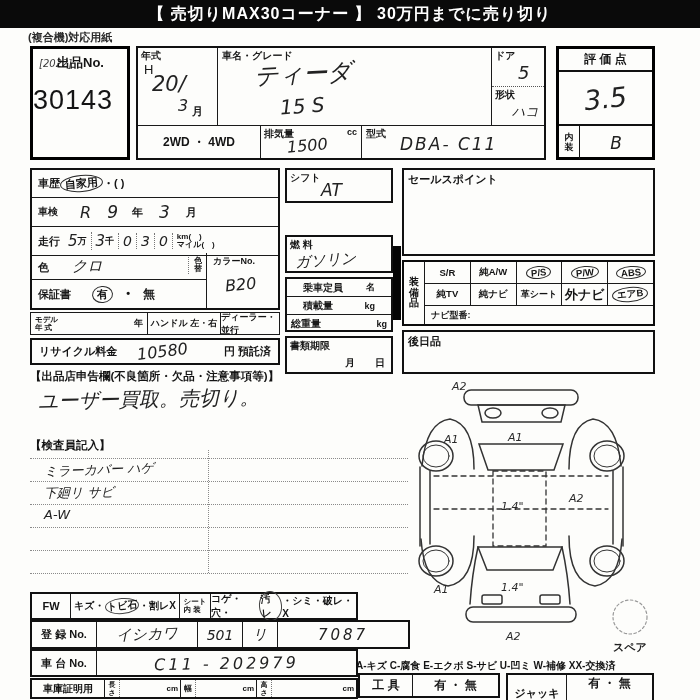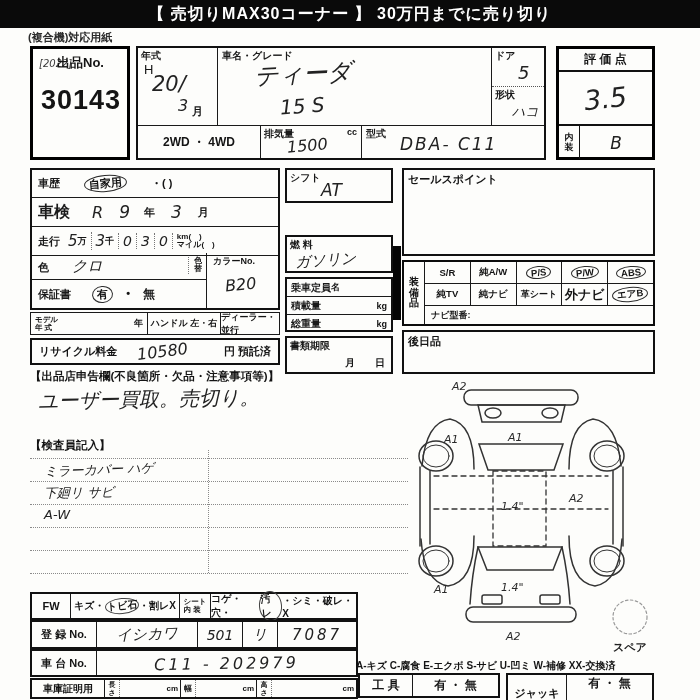--- a/index.html
+++ b/index.html
@@ -25,21 +25,21 @@
 <body>
 
 <div id="sheet">
 
   <div class="a c" style="left:0;top:0;width:700px;height:28px;background:#0a0a0a;color:#fff;font-weight:bold;font-size:16px;letter-spacing:1px">【 売切りMAX30コーナー 】  30万円までに売り切り</div>
   <div class="a" style="left:28px;top:30px;font-size:11px;font-weight:bold;color:#2c2c2c">(複合機)対応用紙</div>
 
   <div class="a bd4" style="left:30px;top:46px;width:100px;height:114px">
     <div class="a hw" style="left:6px;top:9px;font-size:10px;color:#3a3a3a">[2022]</div>
     <div class="a" style="left:24px;top:5px;font-size:13px;font-weight:bold">出品No.</div>
-    <div class="a" style="left:0;top:36px;width:96px;text-align:center;font-size:27px;font-weight:bold;letter-spacing:1px">30143</div>
+    <div class="a" style="left:0;top:36px;width:96px;text-align:left;font-size:27px;font-weight:normal;letter-spacing:1px">30143</div>
   </div>
 
   <div class="a bd2" style="left:136px;top:46px;width:410px;height:114px">
     <div class="a" style="left:0;top:0;width:80px;height:77px;border-right:1.5px solid #1a1a1a">
       <span class="a lbl" style="left:3px;top:1px">年式</span>
       <span class="a" style="left:6px;top:14px;font-size:13px">H</span>
       <span class="a hw" style="left:14px;top:24px;font-size:21px">20/</span>
       <span class="a hw" style="left:40px;top:48px;font-size:16px">3</span>
       <span class="a" style="left:54px;top:56px;font-size:11px;font-weight:bold">月</span>
     </div>
@@ -72,27 +72,27 @@
     <div class="c" style="height:21px;border-bottom:2px solid #111;font-size:12px;font-weight:bold">評 価 点</div>
     <div class="c hw" style="height:52px;font-size:27px;transform:rotate(-6deg)">3.5</div>
     <div class="row" style="height:33px;border-top:2px solid #111">
       <div class="c pre" style="width:20px;height:100%;border-right:1.5px solid #111;font-size:9px;font-weight:bold">内
 装</div>
       <div class="c hw" style="flex:1;font-size:17px">B</div>
     </div>
   </div>
 
   <div class="a bd2" style="left:30px;top:168px;width:250px;height:142px">
-    <div class="row" style="height:27px;border-bottom:1.5px solid #1a1a1a;padding:0 6px;gap:24px">
+    <div class="row" style="height:27px;border-bottom:1.5px solid #1a1a1a;padding:0 6px;gap:0">
       <span class="lbl" style="font-size:11px">車歴</span>
       <span class="circ" style="font-size:11px;font-weight:bold">自家用</span>
       <span style="font-size:11px;font-weight:bold">・(              )</span>
     </div>
     <div class="row" style="height:28px;border-bottom:1.5px solid #1a1a1a;padding:0 6px">
-      <span class="lbl" style="font-size:16px">車検</span>
+      <span class="lbl" style="font-size:10px">車検</span>
       <span class="hw" style="font-size:16px;margin-left:22px">R</span>
       <span class="hw" style="font-size:17px;margin-left:16px">9</span>
       <span style="font-size:11px;font-weight:bold;margin-left:14px">年</span>
       <span class="hw" style="font-size:17px;margin-left:16px">3</span>
       <span style="font-size:11px;font-weight:bold;margin-left:16px">月</span>
     </div>
     <div class="row" style="height:28px;border-bottom:1.5px solid #1a1a1a;padding:0 6px">
       <span class="lbl" style="font-size:11px">走行</span>
       <span class="hw" style="font-size:15px;margin-left:8px">5</span>
       <span class="sm">万</span>
@@ -124,25 +124,25 @@
 
   <div class="a bd2" style="left:285px;top:168px;width:108px;height:35px">
     <span class="a lbl" style="left:3px;top:1px">シフト</span>
     <span class="a hw" style="left:34px;top:10px;font-size:17px">AT</span>
   </div>
   <div class="a bd2" style="left:285px;top:235px;width:108px;height:38px">
     <span class="a lbl" style="left:3px;top:1px">燃 料</span>
     <span class="a hw" style="left:8px;top:14px;font-size:15px;transform:rotate(-4deg)">ガソリン</span>
   </div>
   <div class="a bd2" style="left:285px;top:277px;width:108px;height:55px">
-    <div class="row" style="height:17px;border-bottom:1px solid #1a1a1a;padding:0 4px;">
+    <div class="row" style="height:17px;border-bottom:1px solid #1a1a1a;padding:0 16px;justify-content:space-between">
       <span class="lbl">乗車定員</span>
       <span class="sm">名</span>
     </div>
-    <div class="row" style="height:17px;border-bottom:1px solid #1a1a1a;padding:0 4px;justify-content:space-between">
+    <div class="row" style="height:17px;border-bottom:1px solid #1a1a1a;padding:0 16px;justify-content:space-between">
       <span class="lbl">積載量</span>
       <span class="sm">kg</span>
     </div>
     <div class="row" style="height:17px;padding:0 4px;justify-content:space-between">
       <span class="lbl">総重量</span>
       <span class="sm">kg</span>
     </div>
   </div>
   <div class="a bd2" style="left:285px;top:336px;width:108px;height:38px">
     <span class="a lbl" style="left:3px;top:1px">書類期限</span>
@@ -276,21 +276,21 @@
     </div>
     <div class="c pre" style="width:30px;height:100%;border-left:1.5px solid #1a1a1a;border-right:1.5px solid #1a1a1a;font-size:7.5px;font-weight:bold">シート
 内 装</div>
     <div class="c" style="flex:1;height:100%;font-size:10px;font-weight:bold">
       <span>コゲ・穴・</span>
         <span class="circ" style="border-color:#444;padding:0 1px">汚レ</span>
         <span>・シミ・破レ・X</span>
     </div>
   </div>
 
-  <div class="a bd2" style="left:30px;top:620px;width:328px;height:29px;display:flex;align-items:flex-start">
+  <div class="a bd2" style="left:30px;top:620px;width:380px;height:29px;display:flex;align-items:flex-start">
     <div class="c" style="width:64px;height:100%;border-right:1.5px solid #1a1a1a;font-size:11px;font-weight:bold">登 録 No.</div>
     <div class="c hw" style="width:100px;height:100%;font-size:15px;transform:rotate(-2deg)">イシカワ</div>
     <div class="c hw" style="width:44px;height:100%;border-left:1px solid #1a1a1a;font-size:14px">501</div>
     <div class="c hw" style="width:34px;height:100%;border-left:1px solid #1a1a1a;font-size:14px">リ</div>
     <div class="c hw" style="flex:1;height:100%;border-left:1px solid #1a1a1a;font-size:15px;letter-spacing:3px">7087</div>
   </div>
   <div class="a bd2" style="left:30px;top:649px;width:328px;height:28px;display:flex;align-items:center">
     <div class="c" style="width:64px;height:100%;border-right:1.5px solid #1a1a1a;font-size:11px;font-weight:bold">車 台 No.</div>
     <div class="c hw" style="flex:1;height:100%;font-size:16px;letter-spacing:3px;transform:rotate(-1deg)">C11 - 202979</div>
   </div>

